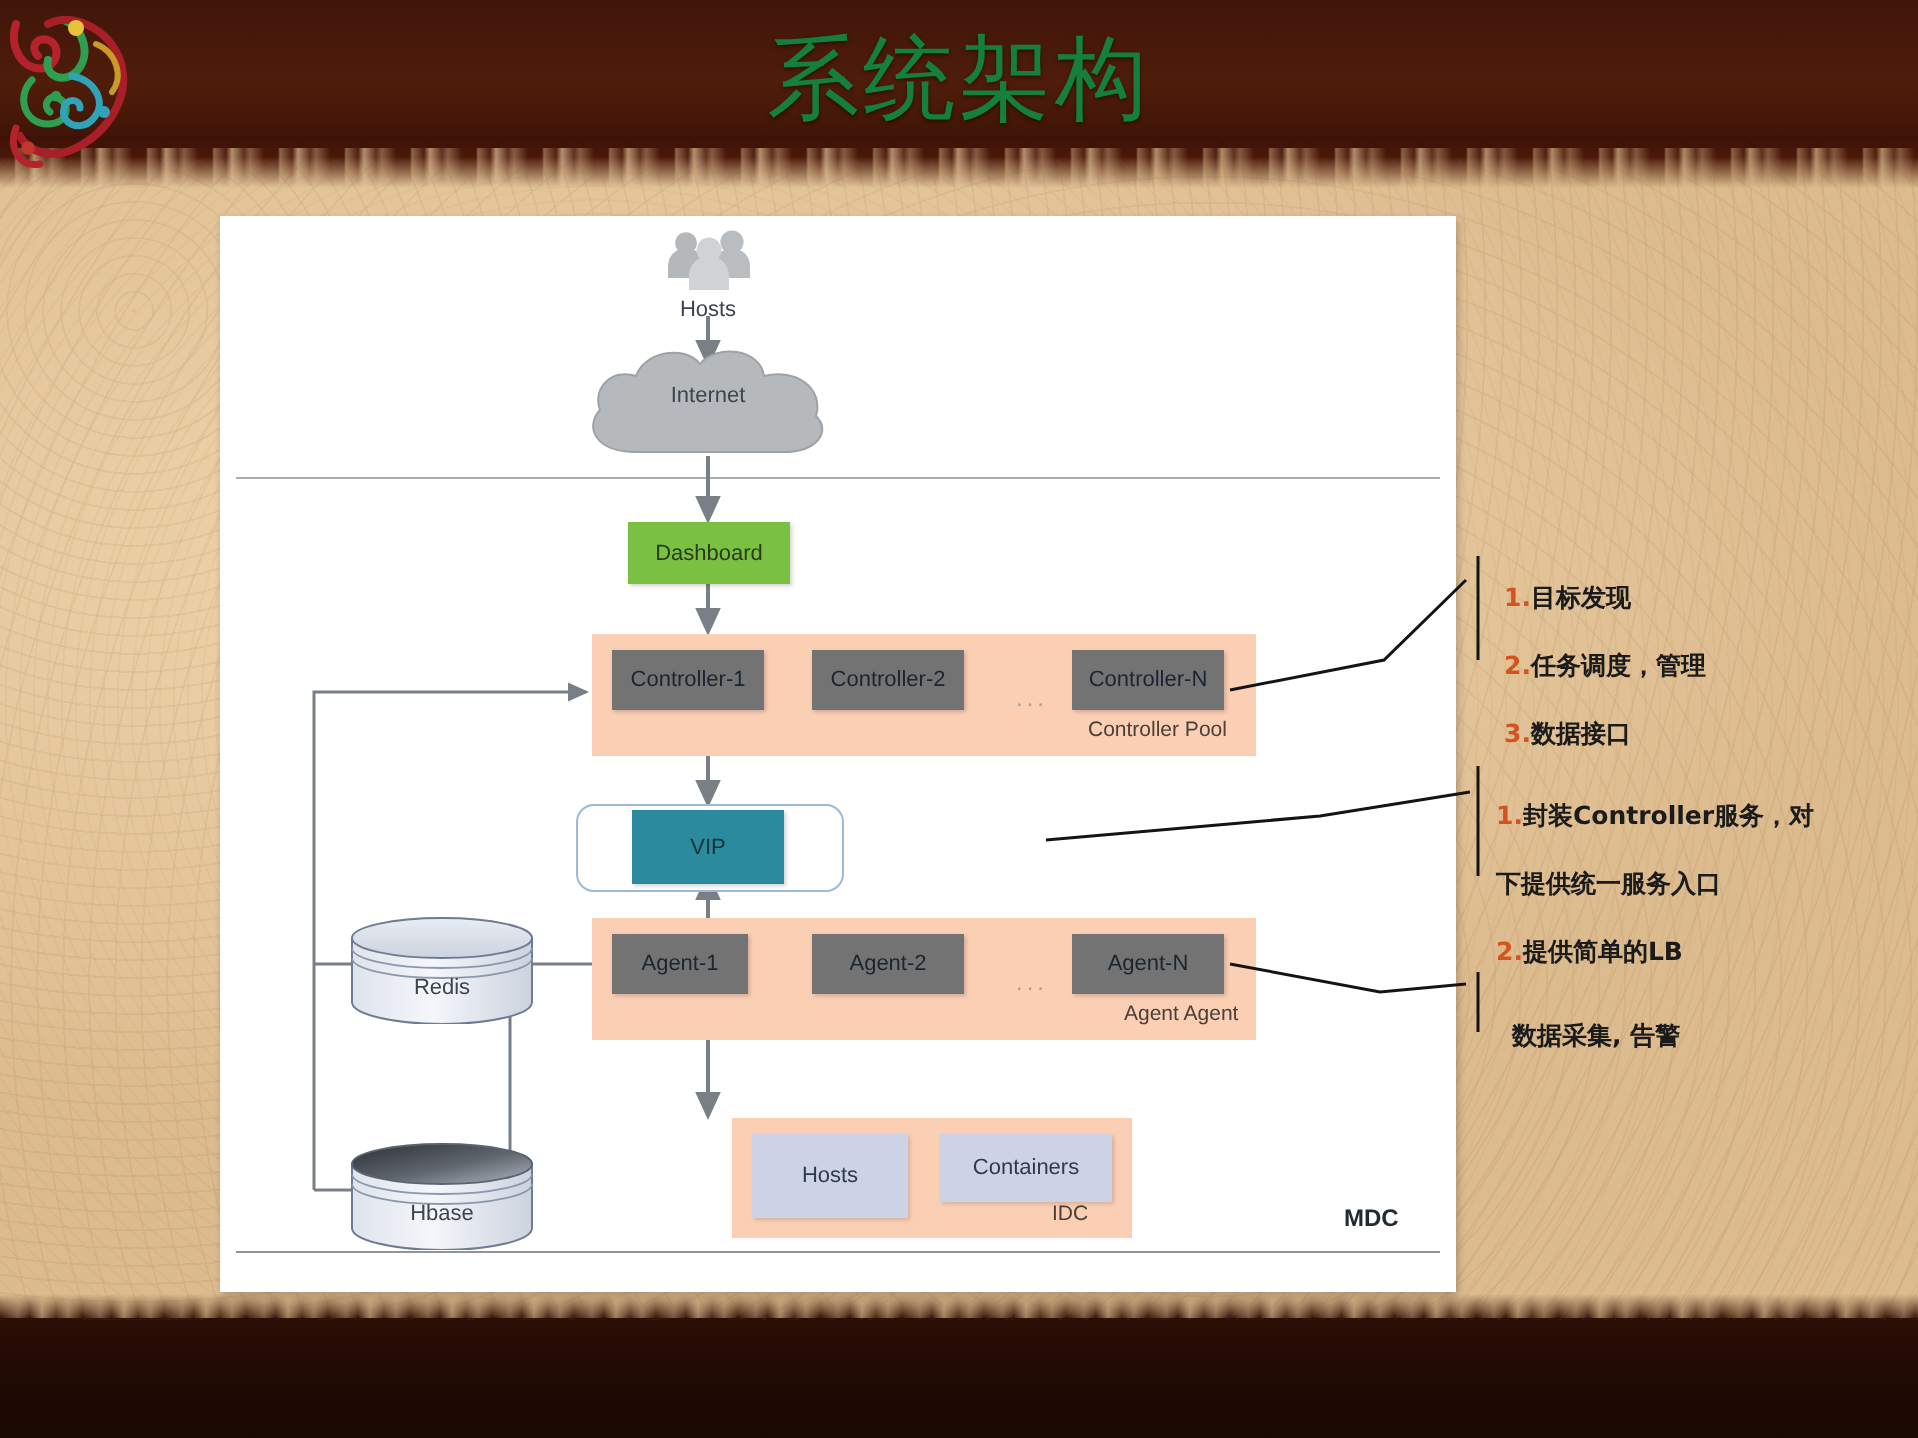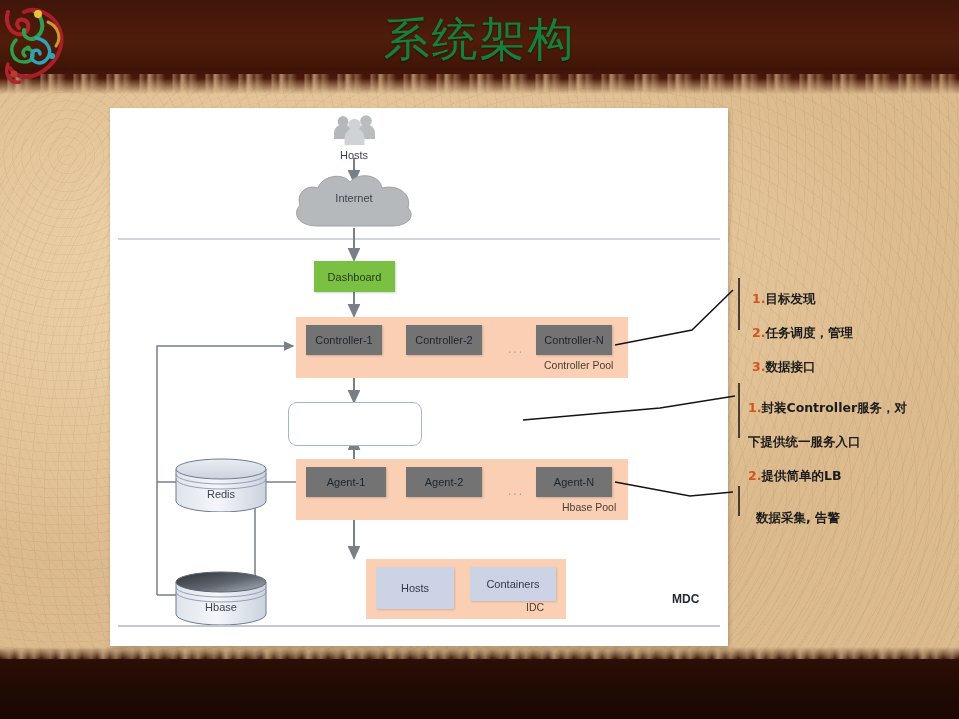--- a/index.html
+++ b/index.html
@@ -282,33 +282,36 @@
     <div class="box box-blue" style="left:296px;top:217px;width:76px;height:30px">
       <span>Controller-2</span>
     </div>
     <div class="ellipsis" style="left:398px;top:234px">...</div>
     <div class="box box-blue" style="left:426px;top:217px;width:76px;height:30px">
       <span>Controller-N</span>
     </div>
     <div class="pool-label" style="left:434px;top:251px">Controller Pool</div>
 
     <div class="vip-shell" style="position:absolute;left:178px;top:294px;width:134px;height:44px"></div>
+    <div class="box box-teal" style="left:206px;top:297px;width:76px;height:37px">
+      <span>VIP</span>
+    </div>
 
     <div class="pool" style="position:absolute;left:186px;top:351px;width:332px;height:61px"></div>
-    <div class="box box-blue" style="left:196px;top:359px;width:80px;height:30px">
+    <div class="box box-blue" style="left:196px;top:359px;width:68px;height:30px">
       <span>Agent-1</span>
     </div>
     <div class="box box-blue" style="left:296px;top:359px;width:76px;height:30px">
       <span>Agent-2</span>
     </div>
     <div class="ellipsis" style="left:398px;top:376px">...</div>
     <div class="box box-blue" style="left:426px;top:359px;width:76px;height:30px">
       <span>Agent-N</span>
     </div>
-    <div class="pool-label" style="left:452px;top:393px">Hbase Pool</div>
+    <div class="pool-label" style="left:452px;top:393px">Agent Agent</div>
 
     <div class="pool" style="position:absolute;left:256px;top:451px;width:200px;height:60px"></div>
     <div class="box box-gray" style="left:266px;top:459px;width:78px;height:42px">
       <span>Hosts</span>
     </div>
     <div class="box box-gray" style="left:360px;top:459px;width:86px;height:34px">
       <span>Containers</span>
     </div>
     <div class="pool-label" style="left:416px;top:493px">IDC</div>
 
@@ -344,21 +347,21 @@
           <stop offset="100%" stop-color="#ccd3de"></stop>
         </linearGradient>
       </defs>
       <path d="M2 11 v32 a45 11 0 0 0 90 0 v-32 z" fill="url(#hbBody)" stroke="#6d7c92" stroke-width="1"></path>
       <ellipse cx="47" cy="11" rx="45" ry="10" fill="url(#hbTop)" stroke="#5b6472" stroke-width="1"></ellipse>
       <path d="M2 16 a45 10 0 0 0 90 0" fill="none" stroke="#8a98ae" stroke-width=".9"></path>
       <path d="M2 21 a45 10 0 0 0 90 0" fill="none" stroke="#8a98ae" stroke-width=".9"></path>
     </svg>
     <div class="node-label" style="left:78px;top:493px;width:66px">Hbase</div>
 
-    <div class="mdc-label" style="left:562px;top:484px">MDC</div>
+    <div class="mdc-label" style="left:562px;top:494px">MDC</div>
   </div>
 </div>
 
 <svg id="leaders" viewBox="0 0 959 719">
 
   <path d="M615 345 L 692 330 L 733 290" fill="none" stroke="#141414" stroke-width="1.5"></path>
   <line x1="739" y1="278" x2="739" y2="330" stroke="#141414" stroke-width="1.5"></line>
 
   <path d="M523 420 L 660 408 L 735 396" fill="none" stroke="#141414" stroke-width="1.5"></path>
   <line x1="739" y1="383" x2="739" y2="438" stroke="#141414" stroke-width="1.5"></line>

